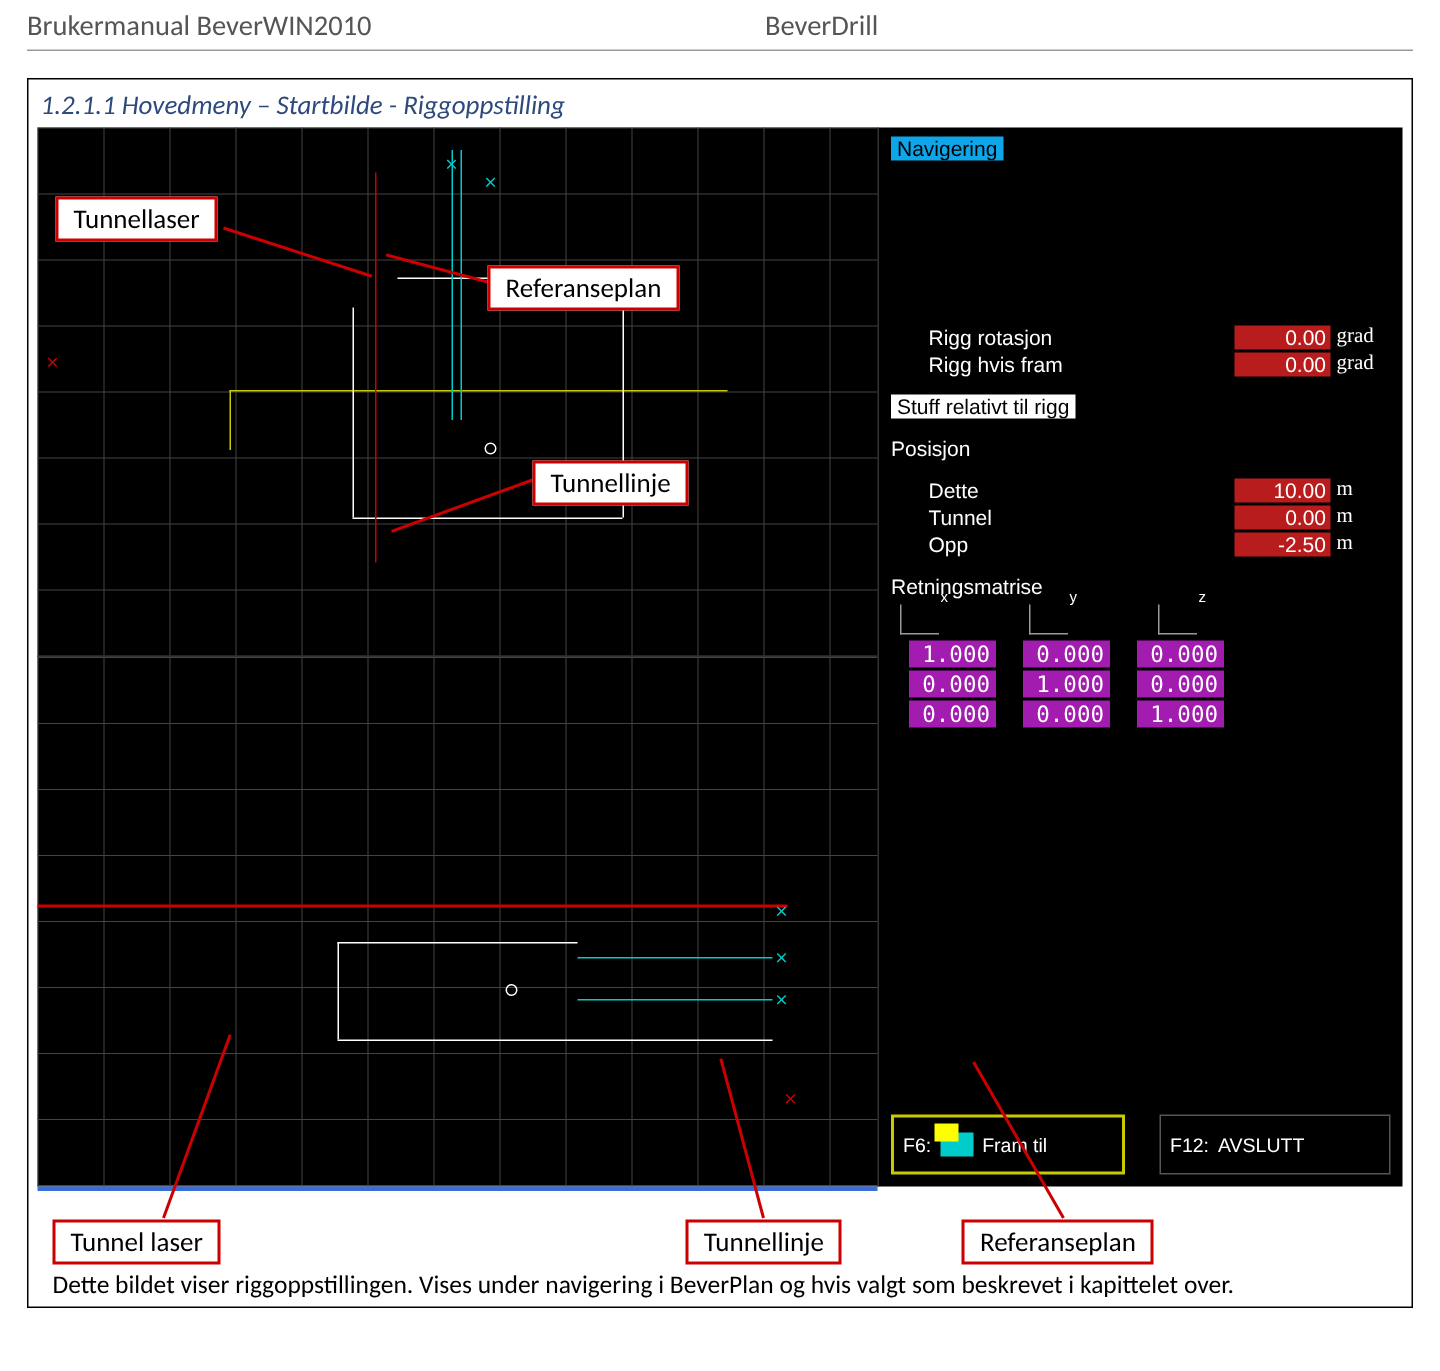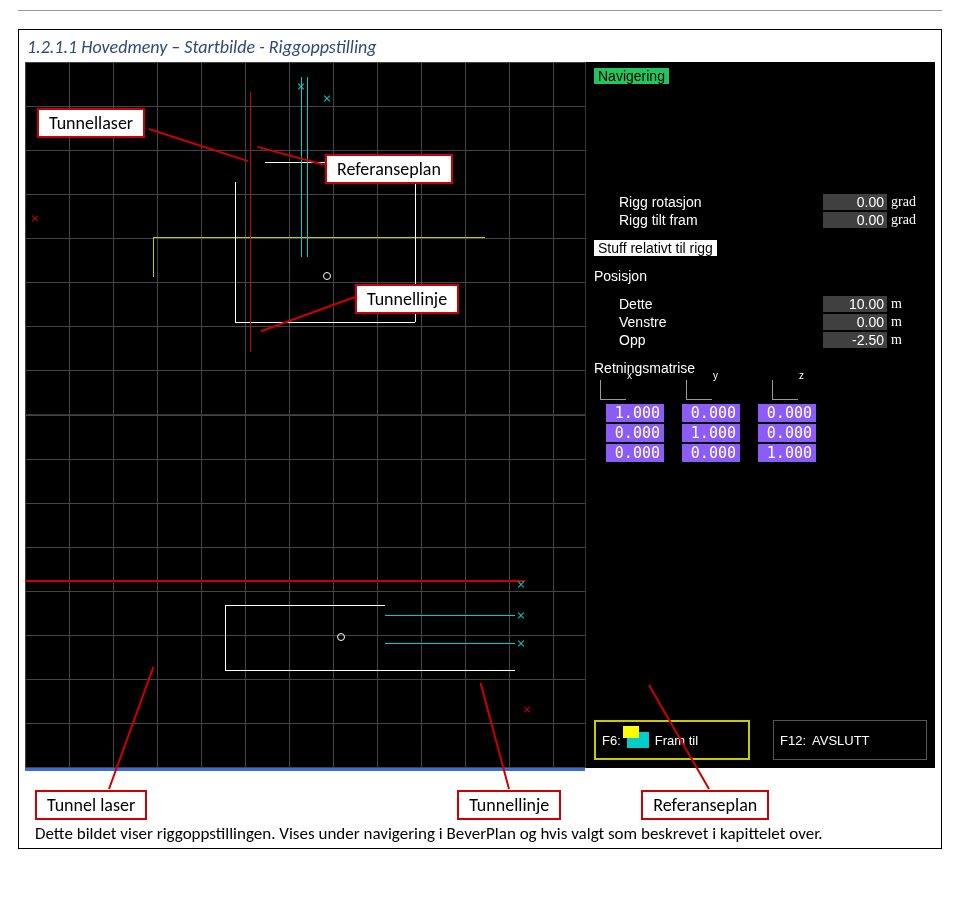--- a/index.html
+++ b/index.html
@@ -42,49 +42,51 @@
   .xcross::before { width: 100%; height: 1px; top: 50%; transform: rotate(45deg); }
   .xcross::after  { width: 100%; height: 1px; top: 50%; transform: rotate(-45deg); }
   .xcross.red::before, .xcross.red::after { background: #c00; }
   .dot { position: absolute; width: 8px; height: 8px; border: 1px solid #fff; border-radius: 50%; }
   .label-box {
     position: absolute; background: #fff; border: 2px solid #c00;
     font-size: 18px; padding: 2px 10px; color: #000;
     z-index: 10;
   }
   .panel-right { width: 350px; border-left: 1px solid #333; position: relative; font-family: Arial, sans-serif; color: #fff; padding: 4px 8px; font-size: 14px; }
-  .panel-right .nav-head { background: #22c55e; color: #000; display: inline-block; padding: 0 4px; margin: 2px 3px 8px 0; }
+  .panel-right .nav-head { background: #0ea5e9; color: #000; display: inline-block; padding: 0 4px; margin: 2px 3px 8px 0; }
   .row { display: flex; align-items: center; margin: 2px 0; }
   .row .k { flex: 1; margin-left: 25px; }
-  .row .v { width: 64px; background: #404040; text-align: right; padding-right: 3px; }
+  .row .v { width: 64px; background: #b91c1c; text-align: right; padding-right: 3px; }
   .row .u { width: 36px; margin-left: 4px; font-family: Liberation Serif, serif; }
   .sect { background: #fff; color: #000; display: inline-block; padding: 0 4px; margin: 10px 0 6px 0; }
   .matrix-icons { display: flex; gap: 60px; margin: 4px 0 4px 6px; }
   .m-icon { width: 26px; height: 20px; border: 1px solid #999; border-top: none; border-right: none; position: relative; }
   .m-icon span { position: absolute; top: -10px; right: -6px; font-size: 10px; color: #fff; }
   .matrix { font-family: monospace; font-size: 15px; }
   .matrix .mrow { display: flex; gap: 18px; padding-left: 12px; }
-  .matrix .cell { width: 58px; background: #8b5cf6; text-align: right; padding-right: 4px; margin-bottom: 2px; }
+  .matrix .cell { width: 58px; background: #a21caf; text-align: right; padding-right: 4px; margin-bottom: 2px; }
   .bottom-btns { position: absolute; bottom: 8px; left: 8px; right: 8px; display: flex; gap: 23px; }
   .btn { flex: 1; border: 1px solid #555; height: 40px; display: flex; align-items: center; padding: 0 6px; gap: 6px; font-size: 13px; }
   .btn.f6 { border: 2px solid #c9c900; }
   .btn .ficon { width: 22px; height: 16px; background: #0cc; position: relative; }
   .btn .ficon::after { content: ""; position: absolute; left: -4px; top: -6px; width: 16px; height: 12px; background: #ff0; }
   .bottom-labels { position: absolute; left: 6px; right: 6px; bottom: 28px; display: flex; gap: 20px; }
   .blbl { background: #fff; border: 2px solid #c00; font-size: 18px; padding: 2px 10px; color: #000; }
   .note { position: absolute; left: 16px; right: 16px; bottom: 4px; font-size: 17px; color: #000; }
   .topblue { position: absolute; left: 0; right: 0; bottom: -3px; height: 3px; background: #3b6dd6; }
   
   
   .conn { position: absolute; height: 2px; background: #c00; z-index: 9; transform-origin: left center; }
 </style>
 </head>
 <body>
 
 <div class="topbar">
+  <div class="topbar-left">Brukermanual BeverWIN2010</div>
+  <div class="topbar-right">BeverDrill</div>
 </div>
 <hr class="top-hr">
 
 <div class="body-frame">
   <div class="heading">1.2.1.1   Hovedmeny – Startbilde - Riggoppstilling</div>
 
   <div class="app-area">
 
     <div class="viz">
 
@@ -140,36 +142,36 @@
 
     <div class="panel-right">
       <div class="nav-head">Navigering</div>
       <div style="height:100px"></div>
       <div class="row">
         <span class="k">Rigg rotasjon</span>
         <span class="v">0.00</span>
         <span class="u">grad</span>
       </div>
       <div class="row">
-        <span class="k">Rigg tilt fram</span>
+        <span class="k">Rigg hvis fram</span>
         <span class="v">0.00</span>
         <span class="u">grad</span>
       </div>
 
       <div class="sect">Stuff relativt til rigg</div>
       <div style="height:6px"></div>
       <div style="color:#fff">Posisjon</div>
       <div style="height:10px"></div>
       <div class="row">
         <span class="k">Dette</span>
         <span class="v">10.00</span>
         <span class="u">m</span>
       </div>
       <div class="row">
-        <span class="k">Venstre</span>
+        <span class="k">Tunnel</span>
         <span class="v">0.00</span>
         <span class="u">m</span>
       </div>
       <div class="row">
         <span class="k">Opp</span>
         <span class="v">-2.50</span>
         <span class="u">m</span>
       </div>
       <div style="height:10px"></div>
       <div style="color:#fff">Retningsmatrise</div>

